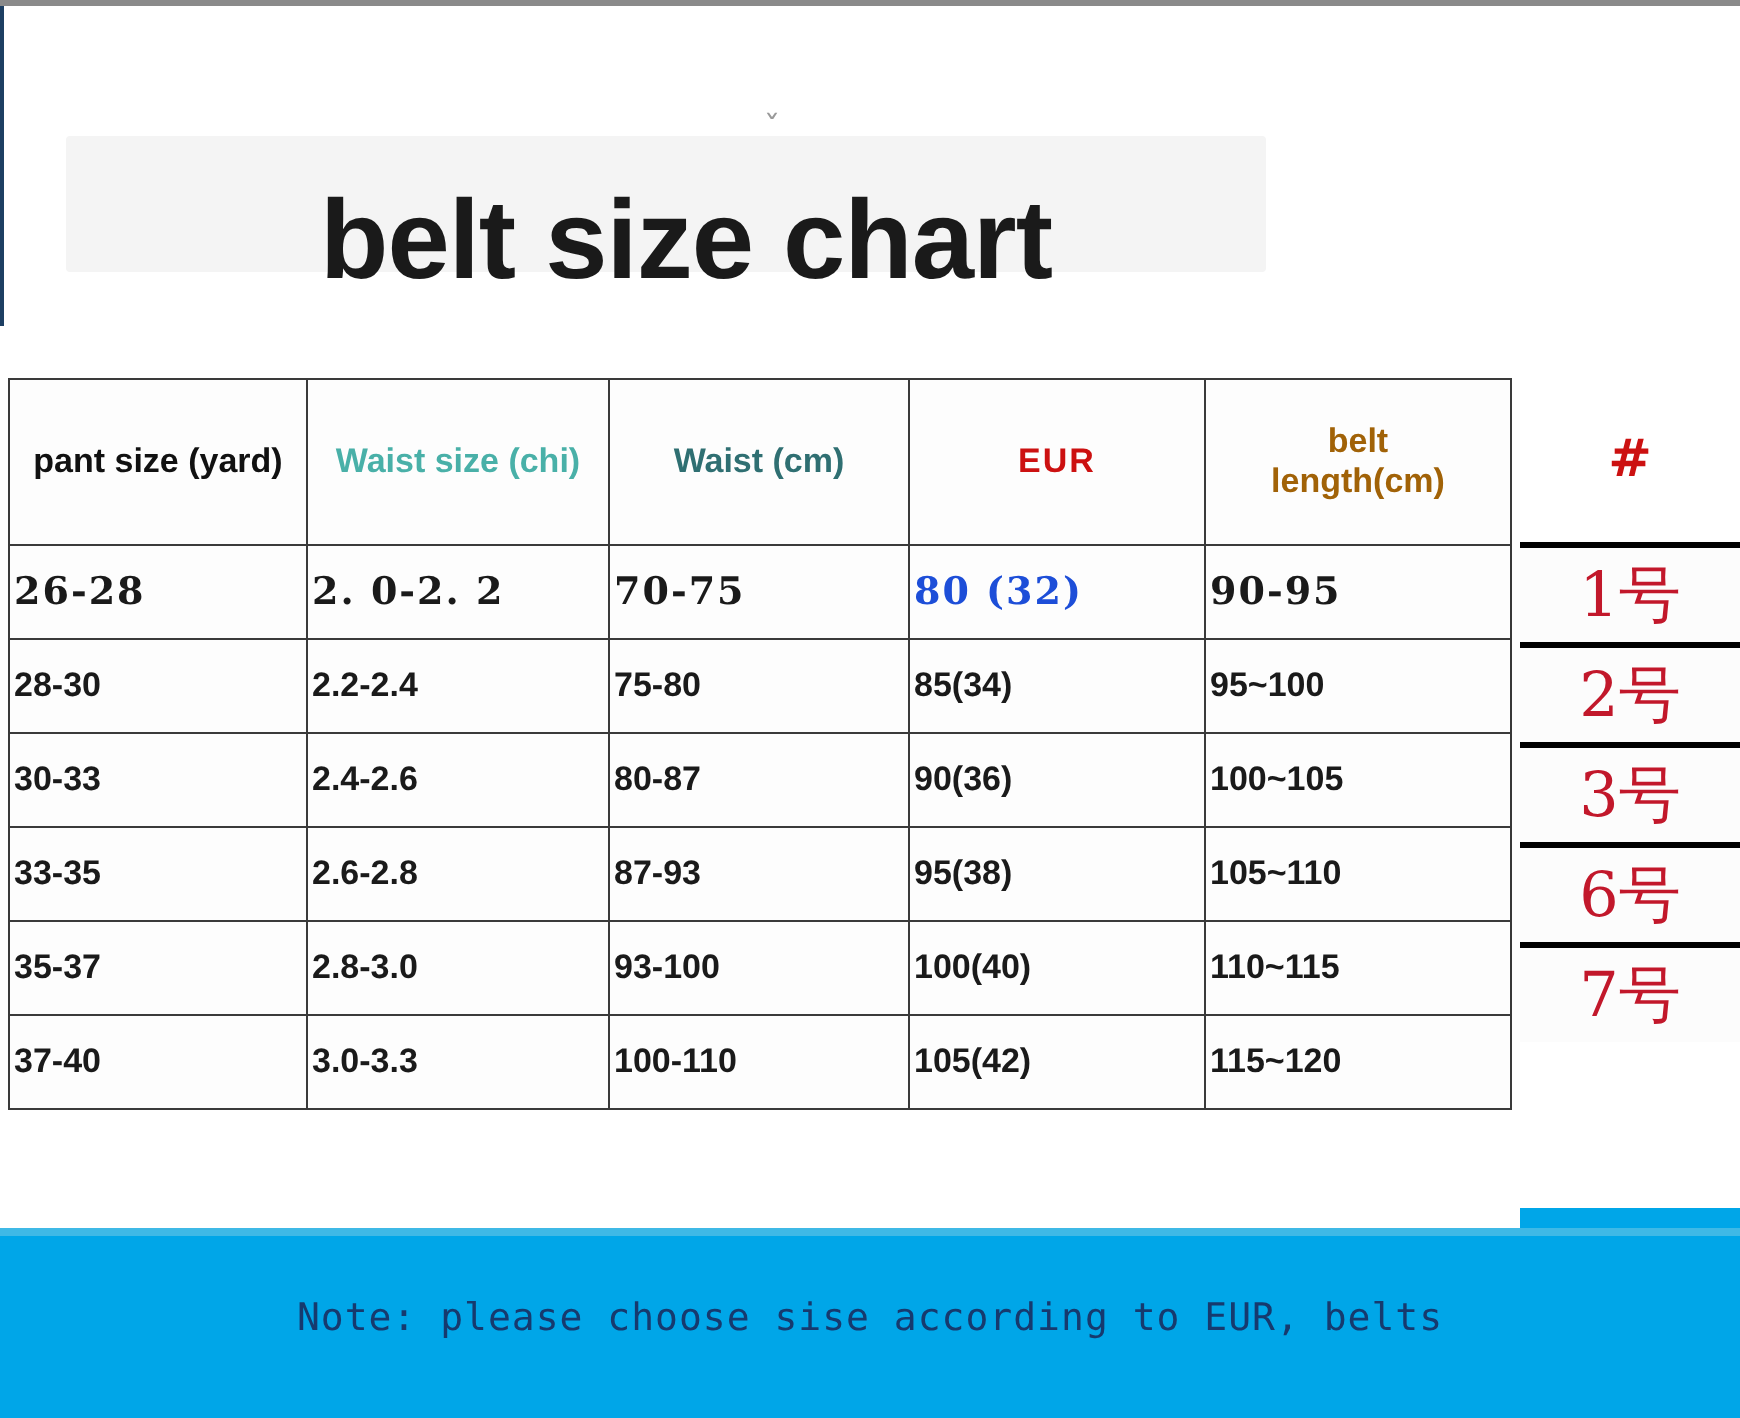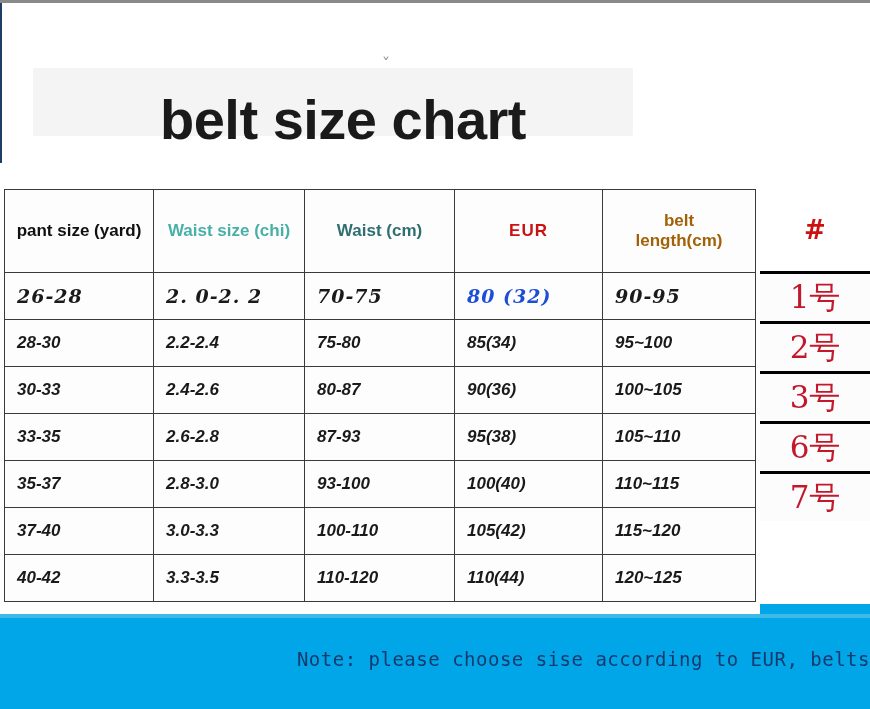--- a/index.html
+++ b/index.html
@@ -82,22 +82,21 @@
     height: 82px;
     font-size: 17px;
     font-weight: bold;
     padding: 0 4px;
   }
   .size-table tbody td {
     height: 46px;
     font-size: 17px;
     font-weight: bold;
     color: #1a1a1a;
-    padding: 0 12px;
-    font-style: italic;
+    padding: 0 2px;
   }
   .th-pant   { color: #111111; }
   .th-chi    { color: #49b0a8; }
   .th-waist  { color: #2f6f72; }
   .th-eur    { color: #cc1111; font-size: 30px; letter-spacing: 1px; }
   .th-belt   { color: #a16207; font-size: 16px; line-height: 1.15; }
 
   
   tr.row-first td {
     font-family: "DejaVu Serif", serif;
@@ -152,21 +151,21 @@
   .footer-highlight {
     position: absolute;
     left: 0; top: 614px;
     width: 870px; height: 4px;
     background: #3fb9e6;
   }
   .footer-note {
     position: absolute;
     left: 0; top: 648px;
     width: 870px;
-    text-align: right;
+    text-align: center;
     font-family: "DejaVu Sans Mono", monospace;
     font-size: 19px;
     color: #163a6e;
     letter-spacing: 0.5px;
     z-index: 5;
   }
 </style>
 </head>
 <body>
 
@@ -234,27 +233,20 @@
       <td class="eur-cell">100(40)</td>
       <td>110~115</td>
     </tr>
     <tr>
       <td>37-40</td>
       <td>3.0-3.3</td>
       <td>100-110</td>
       <td class="eur-cell">105(42)</td>
       <td>115~120</td>
     </tr>
-    <tr>
-      <td>40-42</td>
-      <td>3.3-3.5</td>
-      <td>110-120</td>
-      <td class="eur-cell">110(44)</td>
-      <td>120~125</td>
-    </tr>
   </tbody>
 </table>
 
 <div class="hao-col">
   <div class="hao-head">#</div>
   <div class="hao-cell">1号</div>
   <div class="hao-cell">2号</div>
   <div class="hao-cell">3号</div>
   <div class="hao-cell">6号</div>
   <div class="hao-cell">7号</div>

